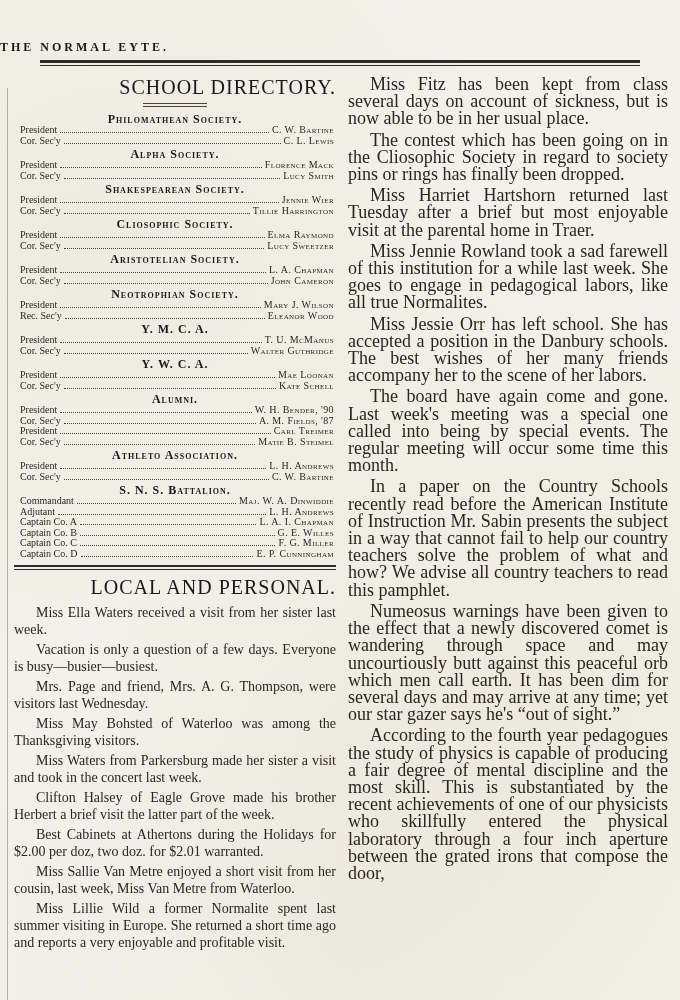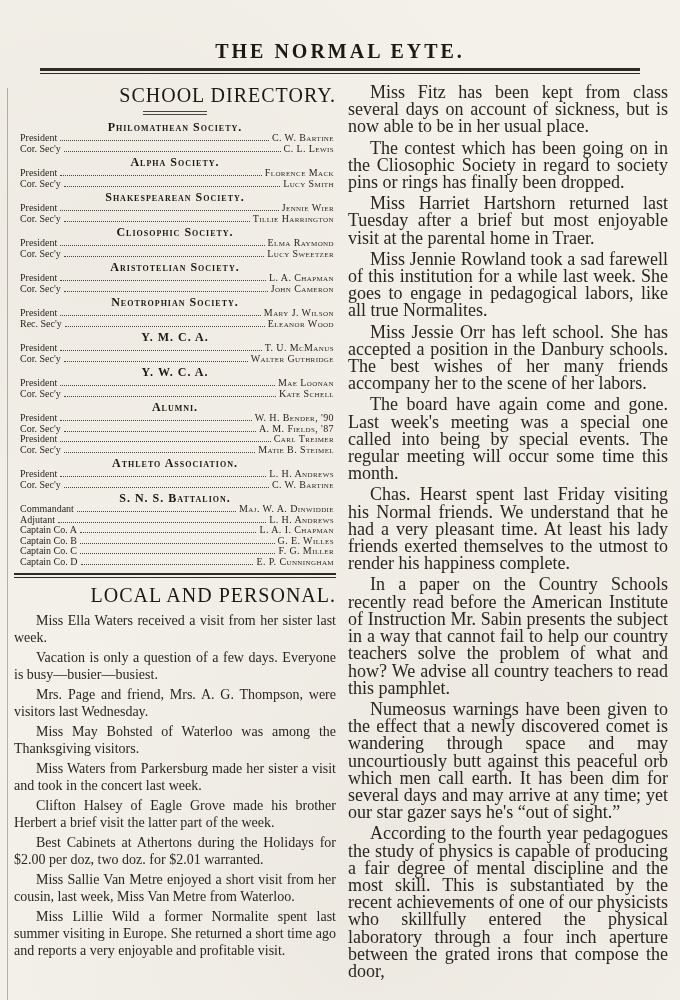--- a/index.html
+++ b/index.html
@@ -13,22 +13,22 @@
       radial-gradient(circle at 50% 95%, rgba(100,90,80,0.04), transparent 40%);
     overflow:hidden;
     font-family:"Liberation Serif", serif;
     color:#2b2520;
   }
   .edge-line {
     position:absolute; left:7px; top:88px; bottom:0;
     width:1px; background:rgba(60,55,50,0.35);
   }
   .masthead {
-    text-align:center; padding-top:40px;
-    font-size:20px; font-weight:bold; letter-spacing:3px;
+    text-align:left; padding-top:40px;
+    font-size:12px; font-weight:bold; letter-spacing:3px;
     color:#1c1814;
   }
   .masthead-rule {
     margin:5px auto 0 auto; width:600px;
     border-top:3px solid #2e2a25;
     border-bottom:1px solid #2e2a25;
     height:2px;
   }
   .columns {
     display:flex; padding:6px 12px 0 14px; gap:12px;
@@ -264,21 +264,20 @@
     </div>
 
     <div class="col-right">
       <div>
           <p class="para">Miss Fitz has been kept from class several days on account of sickness, but is now able to be in her usual place.</p>
           <p class="para">The contest which has been going on in the Cliosophic Society in regard to society pins or rings has finally been dropped.</p>
           <p class="para">Miss Harriet Hartshorn returned last Tuesday after a brief but most enjoyable visit at the parental home in Traer.</p>
           <p class="para">Miss Jennie Rowland took a sad farewell of this institution for a while last week. She goes to engage in pedagogical labors, like all true Normalites.</p>
           <p class="para">Miss Jessie Orr has left school.  She has accepted a position in the Danbury schools. The best wishes of her many friends accompany her to the scene of her labors.</p>
           <p class="para">The board have again come and gone. Last week's meeting was a special one called into being by special events.  The regular meeting will occur some time this month.</p>
-          <p class="para">Chas. Hearst spent last Friday visiting his Normal friends.  We understand that he had a very pleasant time.  At least his lady friends exerted themselves to the utmost to render his happiness complete.</p>
           <p class="para">In a paper on the Country Schools recently read before the American Institute of Instruction Mr. Sabin presents the subject in a way that cannot fail to help our country teachers solve the problem of what and how?  We advise all country teachers to read this pamphlet.</p>
           <p class="para">Numeosus warnings have been given to the effect that a newly discovered comet is wandering through space and may uncourtiously butt against this peaceful orb which men call earth.  It has been dim for several days and may arrive at any time; yet our star gazer says he's “out of sight.”</p>
           <p class="para">According to the fourth year pedagogues the study of physics is capable of producing a fair degree of mental discipline and the most skill.  This is substantiated by the recent achievements of one of our physicists who skillfully entered the physical laboratory through a four inch aperture between the grated irons that compose the door,</p>
         </div>
     </div>
 
   </div>
 </div>
 
 </body></html>

